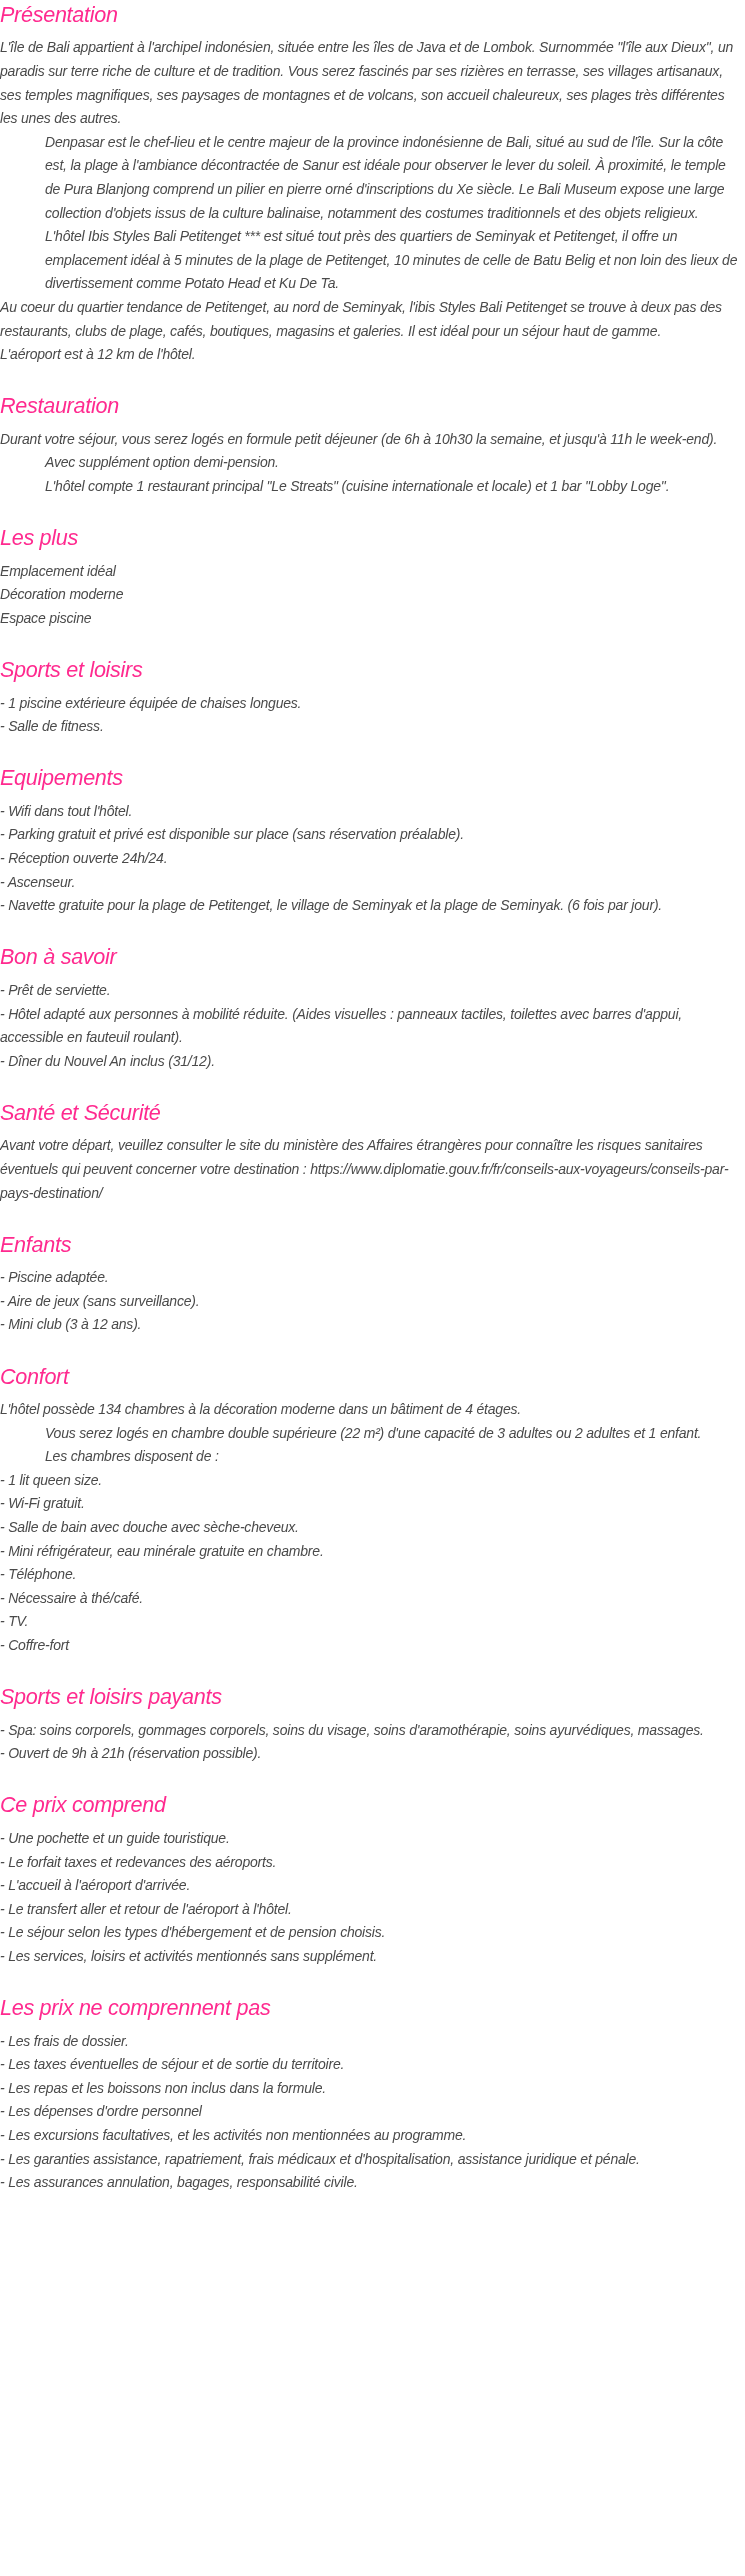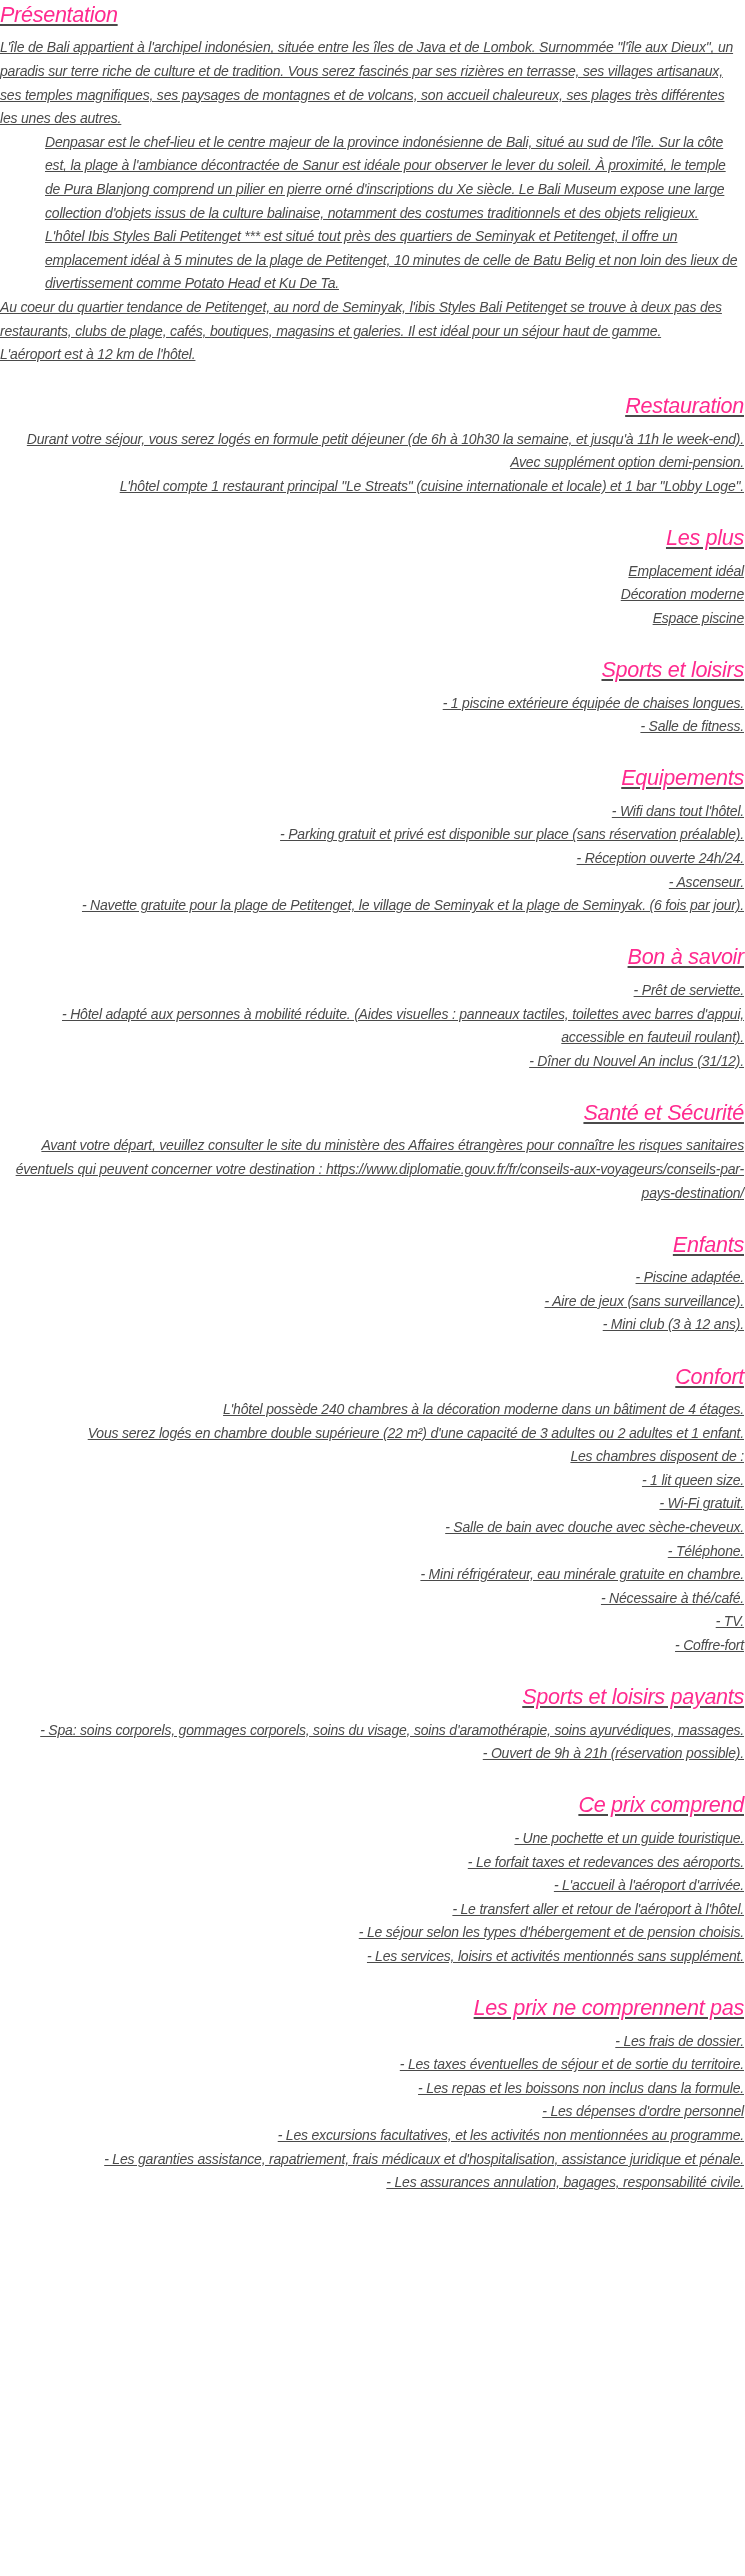--- a/index.html
+++ b/index.html
@@ -1,42 +1,42 @@
 <!DOCTYPE html>
 <html><head>
 <meta charset="utf-8">
 <style>
   html, body { margin: 0; padding: 0; background: #ffffff; }
   body {
     width: 746px;
     font-family: "Liberation Sans", sans-serif;
     color: #4a4a4a;
   }
-  .page { padding: 0 2px 0 0; text-decoration: underline; }
+  .page { padding: 0 2px 0 0; }
   .section { margin: 0; }
   .section h2 {
     font-family: "Liberation Sans", sans-serif;
     font-style: italic;
     font-weight: normal;
     color: #ff2a8f;
     font-size: 21.6px;
     line-height: 27.6px;
     margin: 0 0 7.9px 0;
     letter-spacing: -0.3px;
   }
   .section p {
     font-style: italic;
     font-size: 14px;
     line-height: 23.6px;
     margin: 0;
     letter-spacing: -0.2px;
   }
   .section p.gap { margin-top: 23.6px; padding-left: 45px; }
   .section .lines p { margin: 0; }
-  .section + .section { margin-top: 25.6px; text-align: right; }
+  .section + .section { margin-top: 25.6px; }
   .s-presentation { padding-top: 1px; }
 </style>
 </head>
 <body>
 
 <div class="page" id="page">
     <section class="section s-presentation">
       <h2>Présentation</h2>
       <div class="lines">
         <p>L'île de Bali appartient à l'archipel indonésien, située entre les îles de Java et de Lombok. Surnommée "l'île aux Dieux", un paradis sur terre riche de culture et de tradition. Vous serez fascinés par ses rizières en terrasse, ses villages artisanaux, ses temples magnifiques, ses paysages de montagnes et de volcans, son accueil chaleureux, ses plages très différentes les unes des autres.</p>
@@ -105,32 +105,32 @@
       <h2>Enfants</h2>
       <div class="lines">
         <p>- Piscine adaptée.</p>
         <p>- Aire de jeux (sans surveillance).</p>
         <p>- Mini club (3 à 12 ans).</p>
       </div>
     </section>
     <section class="section">
       <h2>Confort</h2>
       <div class="lines">
-        <p>L'hôtel possède 240 chambres à la décoration moderne dans un bâtiment de 4 étages.</p>
+        <p>L'hôtel possède 134 chambres à la décoration moderne dans un bâtiment de 4 étages.</p>
       </div>
       <div class="lines">
         <p class="gap">Vous serez logés en chambre double supérieure (22 m²) d'une capacité de 3 adultes ou 2 adultes et 1 enfant.</p>
       </div>
       <div class="lines">
         <p class="gap">Les chambres disposent de :</p>
         <p>- 1 lit queen size.</p>
         <p>- Wi-Fi gratuit.</p>
         <p>- Salle de bain avec douche avec sèche-cheveux.</p>
+        <p>- Mini réfrigérateur, eau minérale gratuite en chambre.</p>
         <p>- Téléphone.</p>
-        <p>- Mini réfrigérateur, eau minérale gratuite en chambre.</p>
         <p>- Nécessaire à thé/café.</p>
         <p>- TV.</p>
         <p>- Coffre-fort</p>
       </div>
     </section>
     <section class="section">
       <h2>Sports et loisirs payants</h2>
       <div class="lines">
         <p>- Spa: soins corporels, gommages corporels, soins du visage, soins d'aramothérapie, soins ayurvédiques, massages.</p>
         <p>- Ouvert de 9h à 21h (réservation possible).</p>

